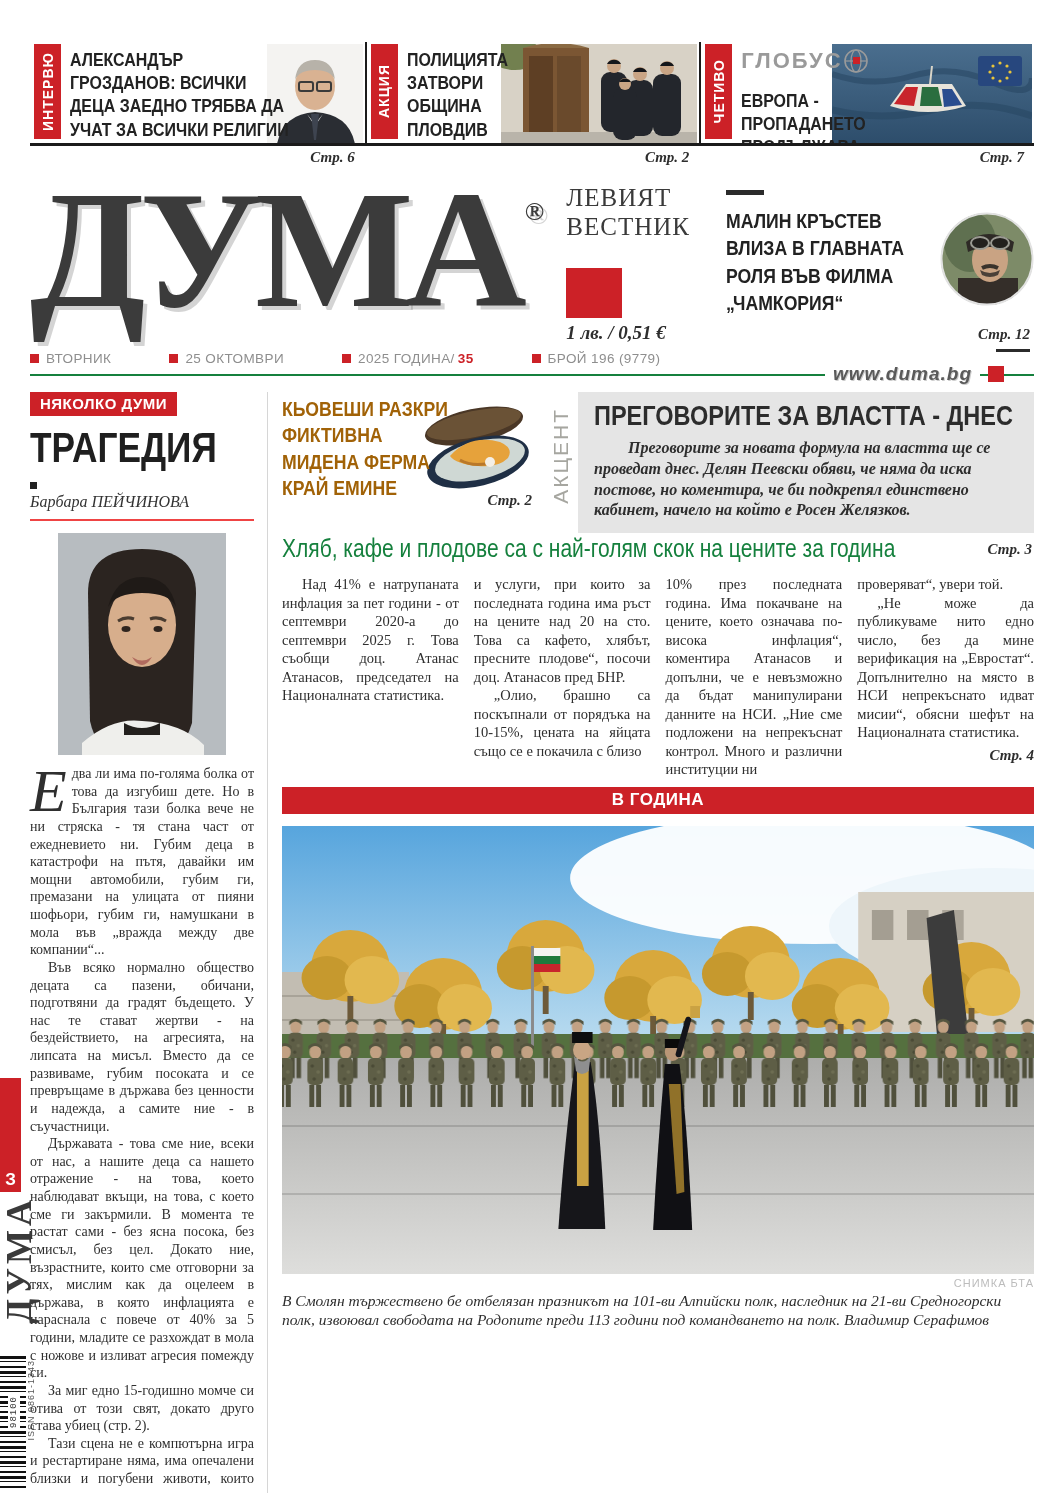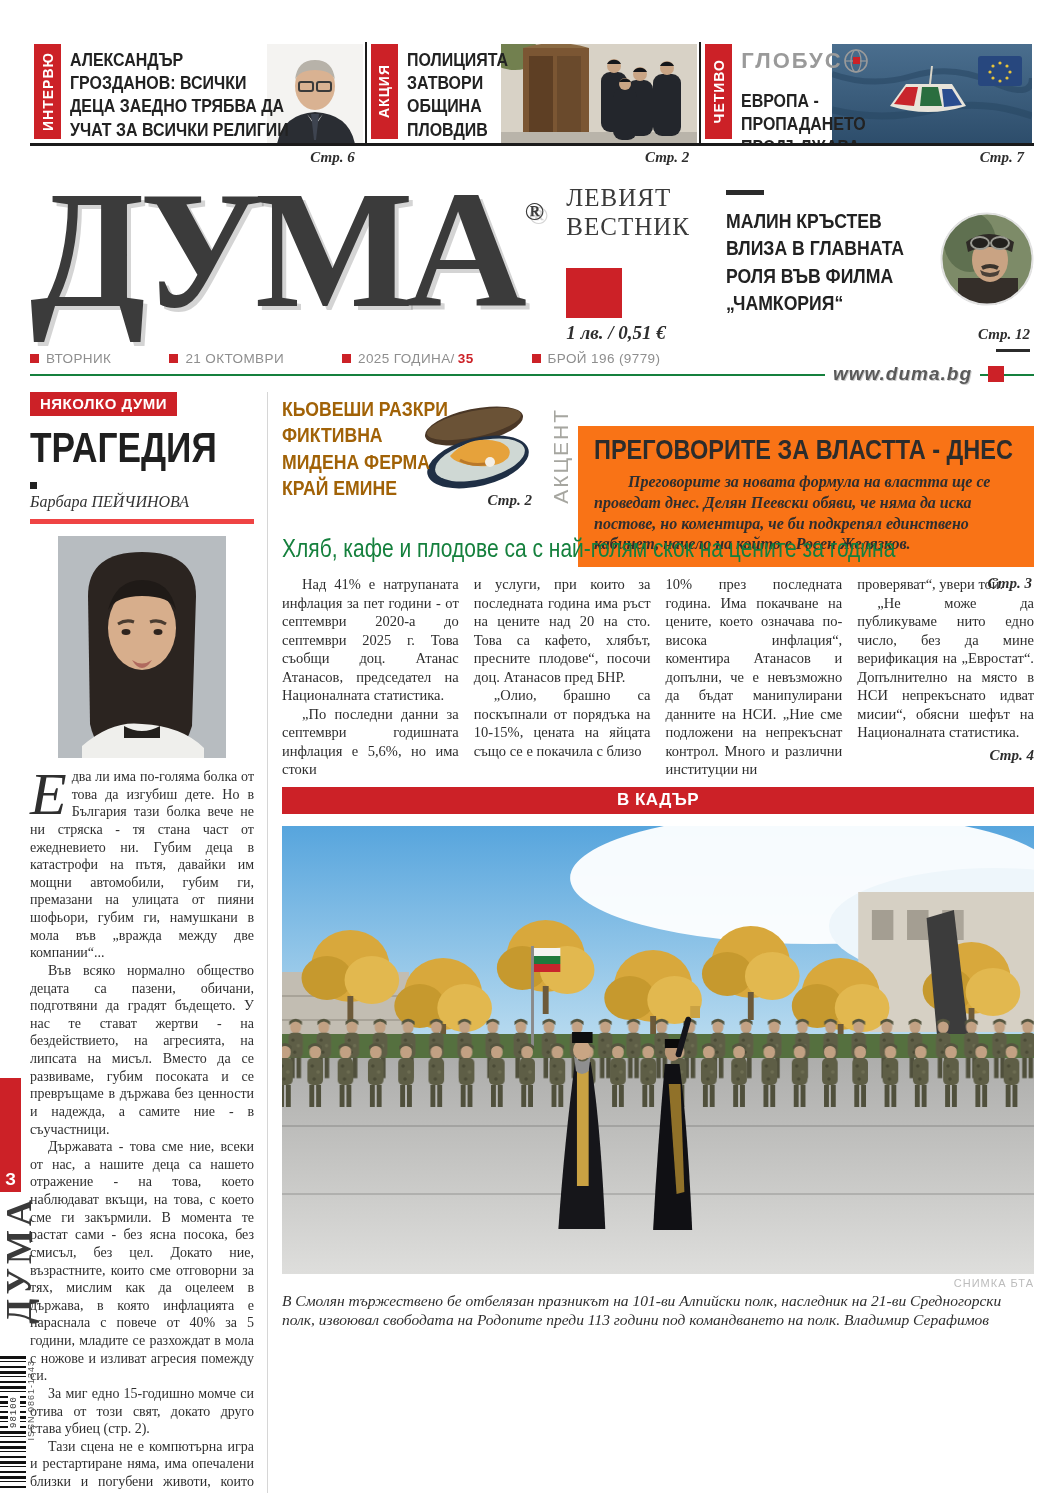--- a/index.html
+++ b/index.html
@@ -56,21 +56,21 @@
   
   .main { display:flex; margin-top:16px; }
   .left-col { width:238px; flex:0 0 238px; padding-right:13px; border-right:1px solid #d6d6d6; }
   .right-col { flex:1; min-width:0; padding-left:14px; }
 
   
   .badge { display:inline-block; background:#cc2127; color:#fff; font-family:"Liberation Sans",sans-serif;
            font-weight:bold; font-size:15px; padding:3px 10px 4px; letter-spacing:.5px; }
   .op-title { font-family:"Liberation Sans",sans-serif; font-weight:bold; font-size:42px; color:#1f1f1f; margin-top:8px; }
   .op-square { width:7px; height:7px; background:#222; margin:10px 0 4px; }
-  .op-author { font-style:italic; font-size:16px; color:#333; padding-bottom:8px; border-bottom:5px solid #ef4444; }
+  .op-author { font-style:italic; font-size:16px; color:#333; padding-bottom:8px; border-bottom:2px solid #ef4444; }
   .op-photo { display:block; margin:12px auto 10px; }
   .op-text { font-size:14px; line-height:1.26; text-align:justify; color:#2f2f2f; }
   .op-text p { text-indent:18px; }
   .op-text p.first { text-indent:0; }
   .dropcap { float:left; font-style:italic; font-size:60px; line-height:44px; padding:4px 5px 0 0; }
 
   
   .spine-red { position:absolute; left:0; top:1078px; width:21px; height:114px; background:#cc2127;
                display:flex; align-items:flex-end; justify-content:center; padding-bottom:2px; }
   .spine-red span { color:#fff; font-family:"Liberation Sans",sans-serif; font-weight:bold; font-size:17px; }
@@ -86,21 +86,21 @@
   
   .row1 { display:flex; height:128px; }
   .mussel-teaser { width:262px; flex:0 0 262px; position:relative; }
   .mussel-head { font-family:"Liberation Sans",sans-serif; font-weight:bold; font-size:21px; line-height:1.25;
                  color:#a16207; width:168px; padding-top:4px; position:relative; z-index:2; }
   .mussel-photo { position:absolute; right:6px; top:8px; z-index:1; }
   .mussel-page { position:absolute; right:12px; top:100px; font-style:italic; font-weight:bold; font-size:15px; }
   .accent-label { width:34px; flex:0 0 34px; display:flex; align-items:center; justify-content:center; }
   .accent-label span { color:#a6a6a0; font-family:"Liberation Sans",sans-serif; font-size:21px; letter-spacing:2px; }
   .accent { flex:1; min-width:0; }
-  .accent-box { background:#f97316; padding:8px 16px 12px;margin-top:34px; }
+  .accent-box { background:#e5e5e5; padding:8px 16px 12px; }
   .accent-title { font-family:"Liberation Sans",sans-serif; font-weight:bold; font-size:28px; color:#2c2c2c; }
   .accent-text { font-style:italic; font-weight:bold; font-size:16px; line-height:1.3; color:#2e2e2e;
                  text-indent:34px; margin-top:6px; }
   .accent-page { text-align:right; font-style:italic; font-weight:bold; font-size:15px; margin-top:8px; padding-right:2px; }
 
   
   .lead-head { font-family:"Liberation Sans",sans-serif; font-weight:bold; font-size:73px; line-height:.97;
                letter-spacing:-2px; color:#2d2d2d; margin-top:12px; }
   .lead-sub { font-family:"Liberation Sans",sans-serif; font-size:25px; color:#15803d; margin-top:14px; }
   .lead-cols { display:flex; gap:15px; margin-top:12px; font-size:14.5px; line-height:1.28; text-align:justify; }
@@ -277,21 +277,21 @@
       </div>
     </div>
 
     <div class="dateline">
       <span class="d-item">
           <span class="redsq"></span>
           <span>ВТОРНИК</span>
         </span>
       <span class="d-item">
           <span class="redsq"></span>
-          <span>21 ОКТОМВРИ</span>
+          <span>25 ОКТОМВРИ</span>
         </span>
       <span class="d-item">
           <span class="redsq"></span>
           <span><span>2025 ГОДИНА/</span></span>
           <span class="red" style="margin-left:-4px">35</span>
         </span>
       <span class="d-item">
           <span class="redsq"></span>
           <span>БРОЙ 196 (9779)</span>
         </span>
@@ -370,37 +370,36 @@
           </div>
         </div>
 
         <div class="lead-sub">
             <span class="squeeze">Хляб, кафе и плодове са с най-голям скок на цените за година</span>
           </div>
 
         <div class="lead-cols">
           <div class="lcol">
             <p>Над 41% е натрупаната инфлация за пет години - от септември 2020-а до септември 2025 г. Това съобщи доц. Атанас Атанасов, председател на Националната статистика.</p>
-            <p>„По последни данни за септември годишната инфлация е 5,6%, но има стоки</p>
           </div>
           <div class="lcol">
             <p class="cont">и услуги, при които за последната година има ръст на цените над 20 на сто. Това са кафето, хлябът, пресните плодове“, посочи доц. Атанасов пред БНР.</p>
             <p>„Олио, брашно са поскъпнали от порядъка на 10-15%, цената на яйцата също се е покачила с близо</p>
           </div>
           <div class="lcol">
             <p class="cont">10% през последната година. Има покачване на цените, което означава по-висока инфлация“, коментира Атанасов и допълни, че е невъзможно да бъдат манипулирани данните на НСИ. „Ние сме подложени на непрекъснат контрол. Много и различни институции ни</p>
           </div>
           <div class="lcol">
             <p class="cont">проверяват“, увери той.</p>
             <p>„Не може да публикуваме нито едно число, без да мине верификация на „Евростат“. Допълнително на място в НСИ непрекъснато идват мисии“, обясни шефът на Националната статистика.</p>
             <div class="lead-page">Стр. 4</div>
           </div>
         </div>
 
-        <div class="kadr-bar">В КАДЪР</div>
+        <div class="kadr-bar">В ГОДИНА</div>
 
         <svg class="big-photo" viewBox="0 0 770 448" preserveAspectRatio="none">
           <defs>
             <linearGradient id="sky2" x1="0" y1="0" x2="0" y2="1">
               <stop offset="0" stop-color="#57a5dd"></stop>
                 <stop offset="1" stop-color="#c2e0f1"></stop>
             </linearGradient>
             <linearGradient id="pave2" x1="0" y1="0" x2="0" y2="1">
               <stop offset="0" stop-color="#adadab"></stop>
                 <stop offset="1" stop-color="#dededc"></stop>

